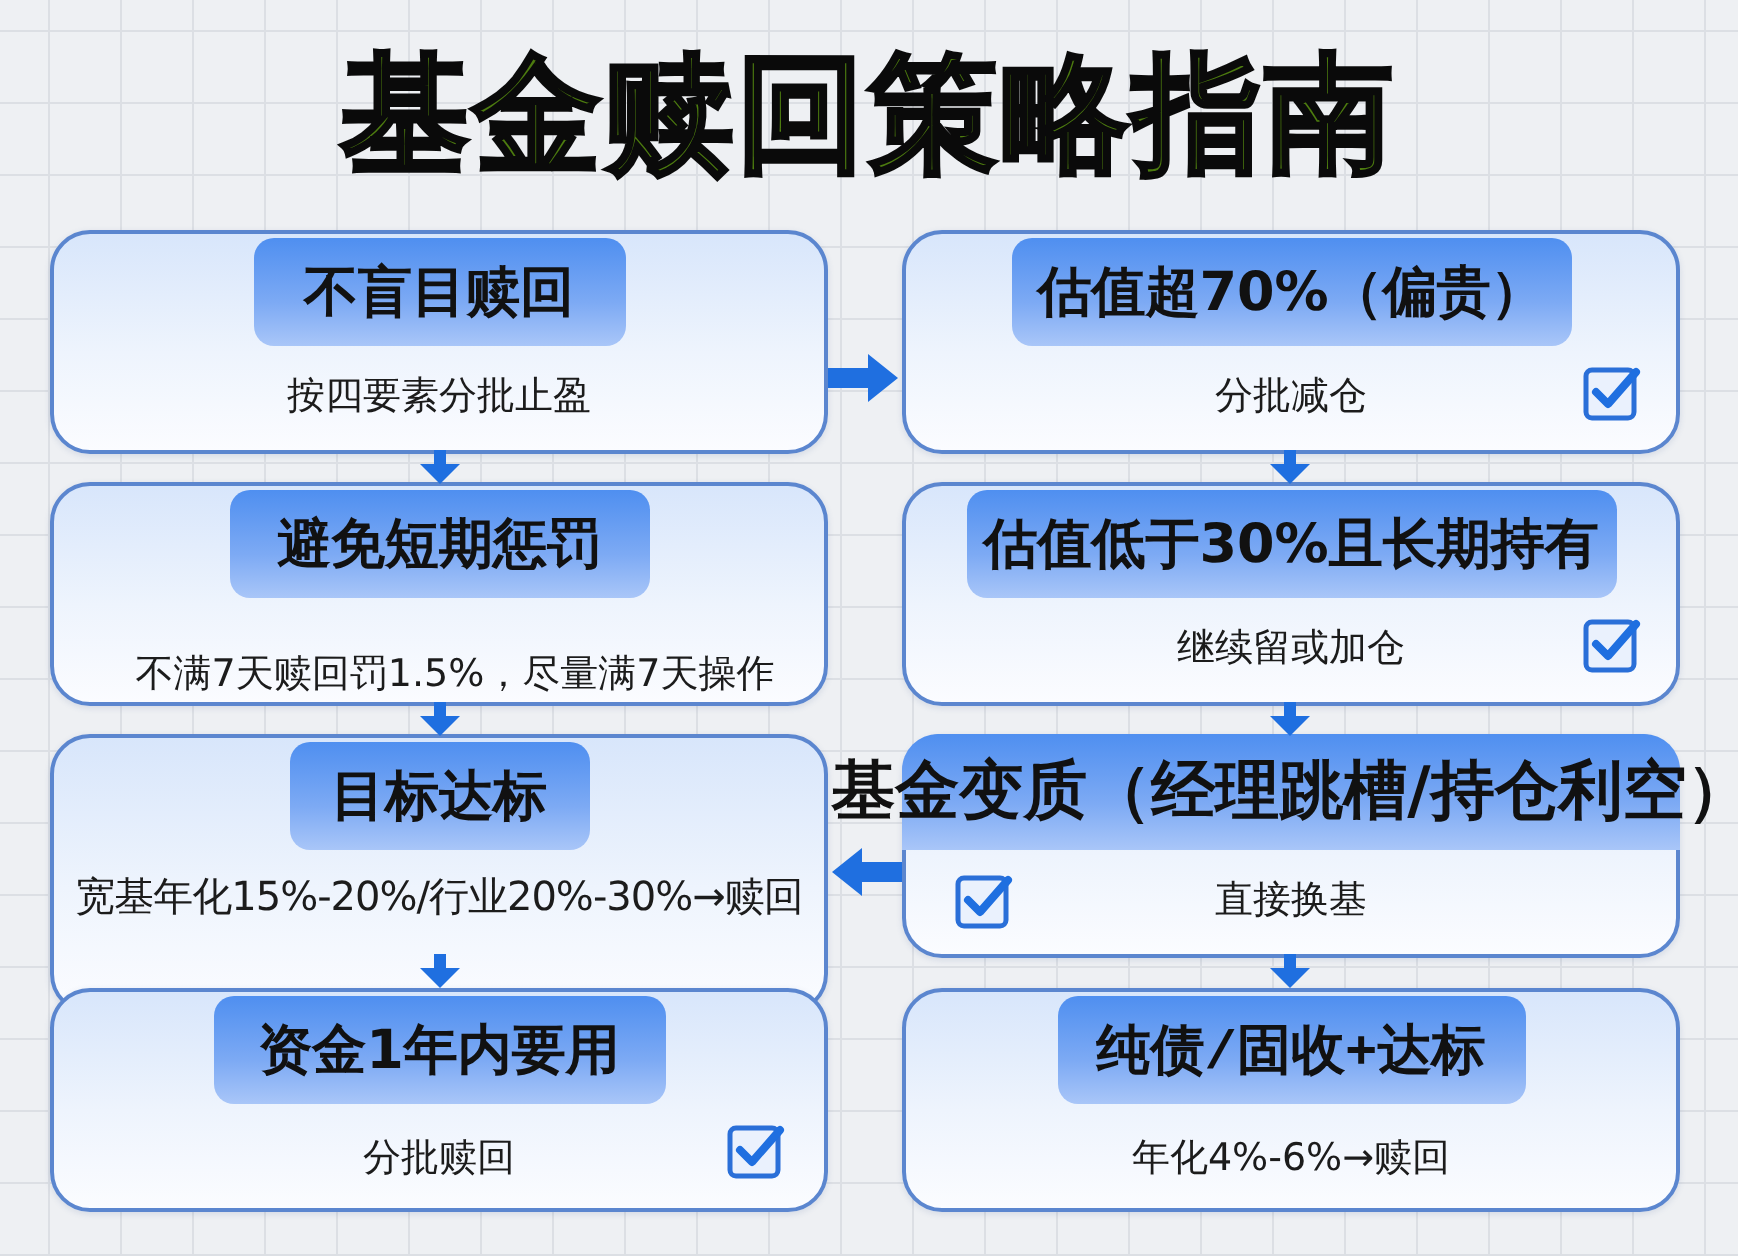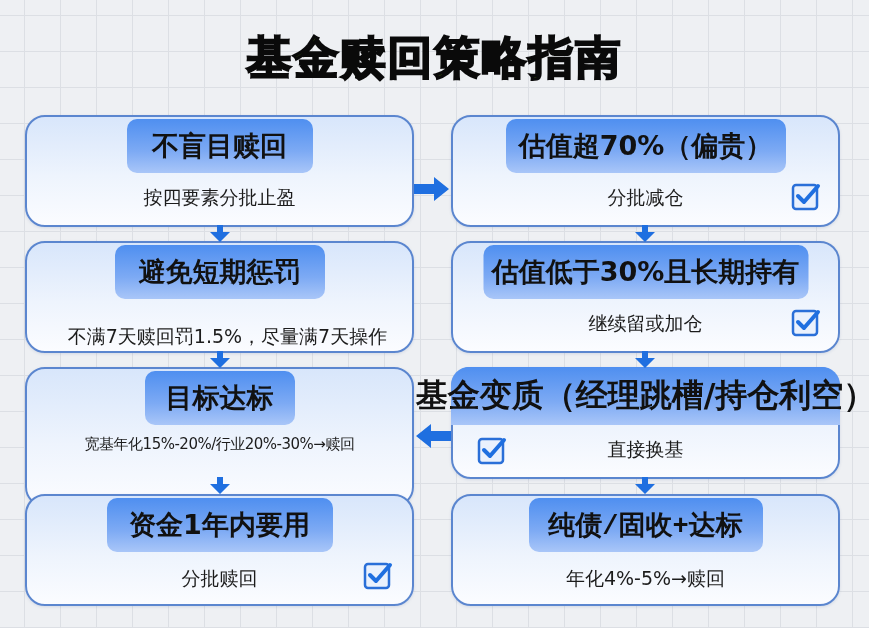--- a/index.html
+++ b/index.html
@@ -9,21 +9,21 @@
     background-image:
       linear-gradient(to right, #dcdfe4 1px, transparent 1px),
       linear-gradient(to bottom, #dcdfe4 1px, transparent 1px);
     background-size: 36px 36px;
     background-position: 24px 15px;
     font-family: "DejaVu Sans", "Liberation Sans", sans-serif;
     color: #1a1a1a;
   }
   .title {
     position: absolute; left: 0; top: 18px; width: 869px;
-    text-align: center; font-size: 45px; font-weight: 900;
+    text-align: center; font-size: 64px; font-weight: 900;
     letter-spacing: 2px; color: #4d7c0f; line-height: 80px;
     -webkit-text-stroke: 2px #0a0a0a;
   }
   .card {
     position: absolute; box-sizing: border-box;
     border: 2px solid #5b86cf; border-radius: 20px;
     background: linear-gradient(to bottom, #d8e6fb 0%, #eef4fd 55%, #fbfcff 100%);
     box-shadow: 0 1px 3px rgba(60,90,150,0.15);
   }
   .pill {
@@ -58,21 +58,21 @@
   <div class="desc" style="top:68px;">按四要素分批止盈</div>
 </div>
 
 <div class="card" style="left:25px; top:241px; width:389px; height:112px;">
   <div class="pill rounded" style="top:2px; width:210px;">避免短期惩罚</div>
   <div class="desc" style="top:81px;padding-left:16px;">不满7天赎回罚1.5%，尽量满7天操作</div>
 </div>
 
 <div class="card" style="left:25px; top:367px; width:389px; height:140px;">
   <div class="pill rounded" style="top:2px; width:150px;">目标达标</div>
-  <div class="desc" style="top:66px; font-size:15px; letter-spacing:-0.5px;">宽基年化15%-20%/行业20%-30%→赎回</div>
+  <div class="desc" style="top:66px; font-size:20px; letter-spacing:-0.5px;">宽基年化15%-20%/行业20%-30%→赎回</div>
 </div>
 
 <div class="card" style="left:25px; top:494px; width:389px; height:112px;">
   <div class="pill rounded" style="top:2px; width:226px;">资金1年内要用</div>
   <div class="desc" style="top:70px;">分批赎回</div>
   <svg class="check" style="left:336px; top:64px;" viewBox="0 0 30 30">
     <rect x="2" y="4" width="24" height="24" rx="3" fill="#eaf1fd" stroke="#2a6fd8" stroke-width="2.5"></rect>
     <path d="M7 15 L13 21 L27 5" fill="none" stroke="#1f6fe0" stroke-width="4" stroke-linecap="round" stroke-linejoin="round"></path>
   </svg>
 </div>
@@ -99,21 +99,21 @@
   <div class="pill full" style="font-size:32px;">基金变质（经理跳槽/持仓利空）</div>
   <div class="desc" style="top:68px;">直接换基</div>
   <svg class="check" style="left:24px; top:66px;" viewBox="0 0 30 30">
     <rect x="2" y="4" width="24" height="24" rx="3" fill="#eaf1fd" stroke="#2a6fd8" stroke-width="2.5"></rect>
     <path d="M7 15 L13 21 L27 5" fill="none" stroke="#1f6fe0" stroke-width="4" stroke-linecap="round" stroke-linejoin="round"></path>
   </svg>
 </div>
 
 <div class="card" style="left:451px; top:494px; width:389px; height:112px;">
   <div class="pill rounded" style="top:2px; width:234px;font-family:Liberation Mono, monospace;">纯债/固收+达标</div>
-  <div class="desc" style="top:70px;">年化4%-5%→赎回</div>
+  <div class="desc" style="top:70px;">年化4%-6%→赎回</div>
 </div>
 
 <svg class="arrow" style="left:414px; top:176px;" width="36" height="26" viewBox="0 0 36 26">
   <path d="M0 8 H20 V1 L35 13 L20 25 V18 H0 Z" fill="#1f6fe0"></path>
 </svg>
 
 <svg class="arrow" style="left:415px; top:423px;" width="36" height="26" viewBox="0 0 36 26">
   <path d="M36 8 H16 V1 L1 13 L16 25 V18 H36 Z" fill="#1f6fe0"></path>
 </svg>
 

